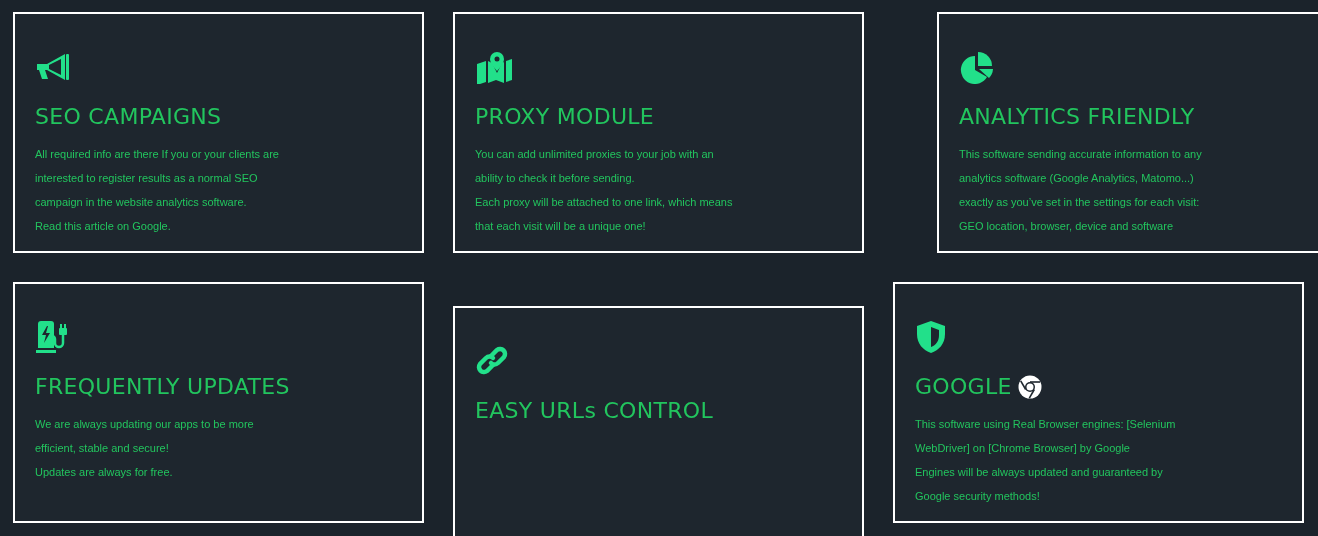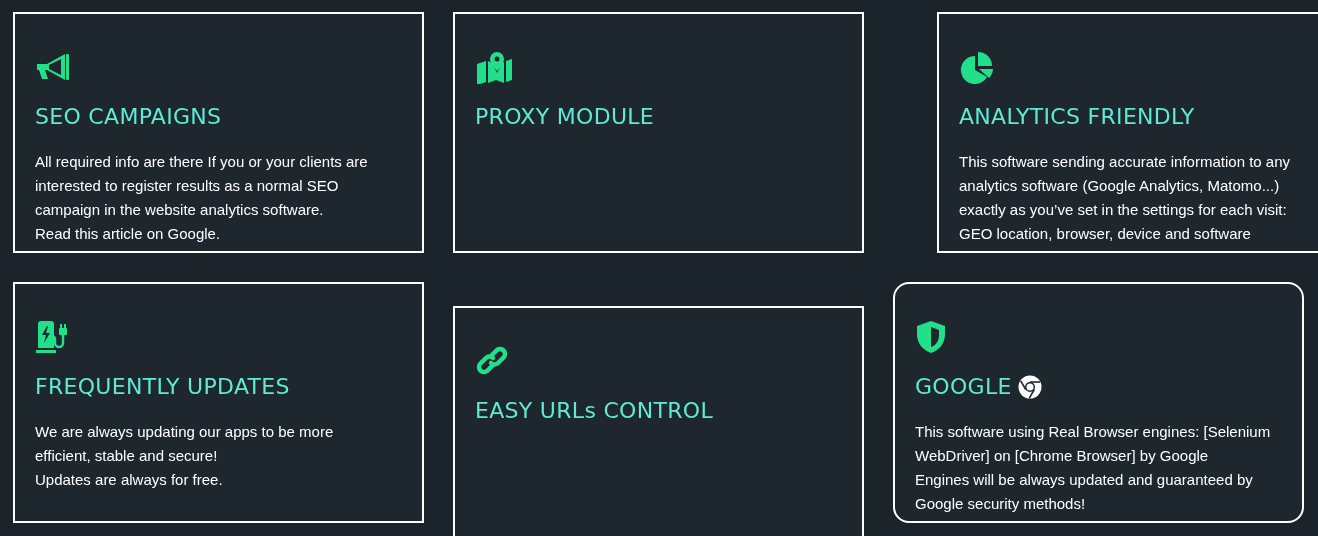--- a/index.html
+++ b/index.html
@@ -15,27 +15,27 @@
     border:2px solid #ffffff;
     box-sizing:border-box;
     background:#1e262e;
   }
   .icon { position:absolute; left:20px; top:36px; width:38px; height:34px; }
   .title {
     position:absolute; left:20px; top:90px;
     font-family:"DejaVu Sans", sans-serif;
     font-weight:normal;
     font-size:22px; letter-spacing:0.3px;
-    color:#5eead4; white-space:nowrap;
+    color:#22c55e; white-space:nowrap;
     display:flex; align-items:center;
   }
   .chrome { display:inline-block; width:24px; height:24px; margin:0 6px; }
   .desc {
-    position:absolute; left:20px; top:136px; width:380px;
-    font-size:15px; line-height:24px; color:#ffffff;
+    position:absolute; left:20px; top:128px; width:380px;
+    font-size:11px; line-height:24px; color:#22c55e;
     white-space:pre-line;
   }
 </style>
 </head>
 <body>
 
 <div class="card" style="left:13px;top:12px;">
   <svg class="icon" viewBox="0 0 38 34">
     <path d="M2 14 h10 l18 -10 v26 l-18 -10 h-2 l3 9 h-6 l-3 -9 h-2 z" fill="#22e08a"></path>
     <path d="M14 15 l12 -6 v16 l-12 -6 z" fill="#1e262e"></path>
@@ -50,20 +50,24 @@
 
 <div class="card" style="left:453px;top:12px;">
   <svg class="icon" viewBox="0 0 38 34">
     <path d="M2 14 l9 -3 v21 l-9 3 z" fill="#22e08a"></path>
     <path d="M13 11 l4 2 l5 10 l5 -10 l2 -1 v21 l-8 -3 l-8 3 z" fill="#22e08a"></path>
     <path d="M31 11 l6 -2 v21 l-6 2 z" fill="#22e08a"></path>
     <path d="M22 2 a7 7 0 0 1 7 7 c0 5 -7 12 -7 12 c0 0 -7 -7 -7 -12 a7 7 0 0 1 7 -7 z" fill="#22e08a"></path>
     <circle cx="22" cy="9" r="2.5" fill="#1e262e"></circle>
   </svg>
   <div class="title">PROXY MODULE</div>
+  <div class="desc">You can add unlimited proxies to your job with an
+ability to check it before sending.
+Each proxy will be attached to one link, which means
+that each visit will be a unique one!</div>
 </div>
 
 <div class="card" style="left:893px;top:12px;margin-left:44px;">
   <svg class="icon" viewBox="0 0 38 34">
     <path d="M16 6 a14 14 0 1 0 12 21 l-12 -7 z" fill="#22e08a"></path>
     <path d="M19 2 a14 14 0 0 1 14 14 h-14 z" fill="#22e08a"></path>
     <path d="M20 19 h14 a14 14 0 0 1 -4 9 z" fill="#22e08a"></path>
   </svg>
   <div class="title">ANALYTICS FRIENDLY</div>
   <div class="desc">This software sending accurate information to any
@@ -91,21 +95,21 @@
 <div class="card" style="left:453px;top:282px;margin-top:24px;">
   <svg class="icon" viewBox="0 0 38 34">
     <g fill="none" stroke="#22e08a" stroke-width="4.5" stroke-linecap="round">
       <path d="M16 12 l6 -6 a5 5 0 0 1 7 7 l-6 6 a5 5 0 0 1 -7 0"></path>
       <path d="M18 21 l-6 6 a5 5 0 0 1 -7 -7 l6 -6 a5 5 0 0 1 7 0"></path>
     </g>
   </svg>
   <div class="title">EASY URLs CONTROL</div>
 </div>
 
-<div class="card" style="left:893px;top:282px;border-radius:16px;">
+<div class="card" style="left:893px;top:282px;">
   <svg class="icon" viewBox="0 0 38 34">
     <path d="M16 1 l14 5 v8 c0 10 -6 16 -14 19 c-8 -3 -14 -9 -14 -19 v-8 z" fill="#22e08a"></path>
     <path d="M16 7 l8 3 v5 c0 6 -3 10 -8 12 z" fill="#1e262e"></path>
   </svg>
   <div class="title">
     <span>GOOGLE</span>
     <svg class="chrome" viewBox="0 0 24 24">
       <circle cx="12" cy="12" r="11.5" fill="#ffffff"></circle>
       <circle cx="12" cy="12" r="5" fill="#1e262e"></circle>
       <circle cx="12" cy="12" r="3.5" fill="#ffffff"></circle>

